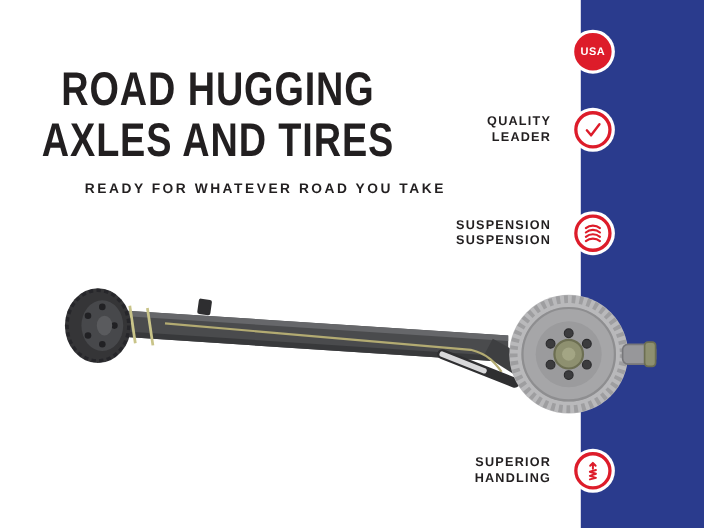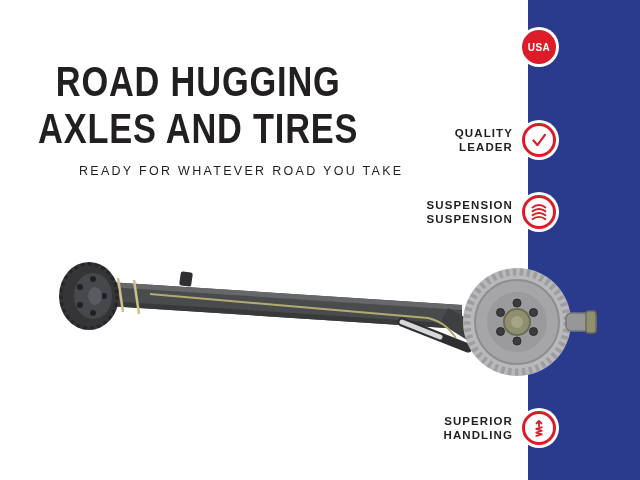--- a/index.html
+++ b/index.html
@@ -6,29 +6,29 @@
   .canvas{
     position:relative;width:640px;height:480px;background:#ffffff;overflow:hidden;
     font-family:"Liberation Sans",sans-serif;color:#221f20;
     --red:#dd1c2a; --navy:#2a3b8d;
   }
   .band{position:absolute;top:0;right:0;width:112px;height:480px;background:var(--navy);}
   
   .title{position:absolute;left:38px;top:58px;text-align:center;}
   .t-line{font-weight:bold;font-size:43px;line-height:47px;letter-spacing:1px;
     transform:scaleX(0.80);transform-origin:left top;white-space:nowrap;color:#221f20;}
-  .subtitle{font-size:12.5px;font-weight:normal;letter-spacing:2.3px;margin-top:12px;
+  .subtitle{font-size:12.5px;font-weight:bold;letter-spacing:2.3px;margin-top:12px;
     margin-left:6px;white-space:nowrap;color:#221f20;}
   
   .feature{position:absolute;right:84px;display:flex;align-items:center;gap:9px;}
   .flabel{text-align:right;font-size:11.5px;font-weight:bold;letter-spacing:1.1px;
     line-height:14px;color:#221f20;white-space:nowrap;}
   .circle{width:34px;height:34px;border-radius:50%;background:#fff;border:3px solid var(--red);
     box-shadow:0 0 0 3px #fff;display:flex;align-items:center;justify-content:center;
-    flex:0 0 auto;color:var(--red);box-sizing:border-box;}
+    flex:0 0 auto;color:var(--red);box-sizing:border-box;margin-left:12px;}
   .circle svg{width:22px;height:22px;display:block;}
   .circle.filled{background:var(--red);color:#fff;}
   .circle.filled span{font-size:10px;font-weight:bold;letter-spacing:.5px;color:#fff;}
   .axle-svg{position:absolute;left:0;top:230px;width:640px;height:230px;pointer-events:none;}
 </style>
 </head>
 <body>
 
 <div class="canvas">
 
@@ -39,21 +39,21 @@
     <div class="t-line">AXLES AND TIRES</div>
     <div class="subtitle">READY FOR WHATEVER ROAD YOU TAKE</div>
   </div>
 
   <div class="feature" style="top:30px">
     <div class="circle filled">
       <span>USA</span>
     </div>
   </div>
 
-  <div class="feature" style="top:123px">
+  <div class="feature" style="top:101px">
     <div class="flabel">
       <div>QUALITY</div>
       <div>LEADER</div>
     </div>
     <div class="circle">
       <svg viewBox="0 0 24 24">
         <path d="M6 12.5 L10.2 17.5 L18.5 6.5" stroke="currentColor" stroke-width="2.4" fill="none" stroke-linecap="round" stroke-linejoin="round"></path>
       </svg>
     </div>
   </div>

